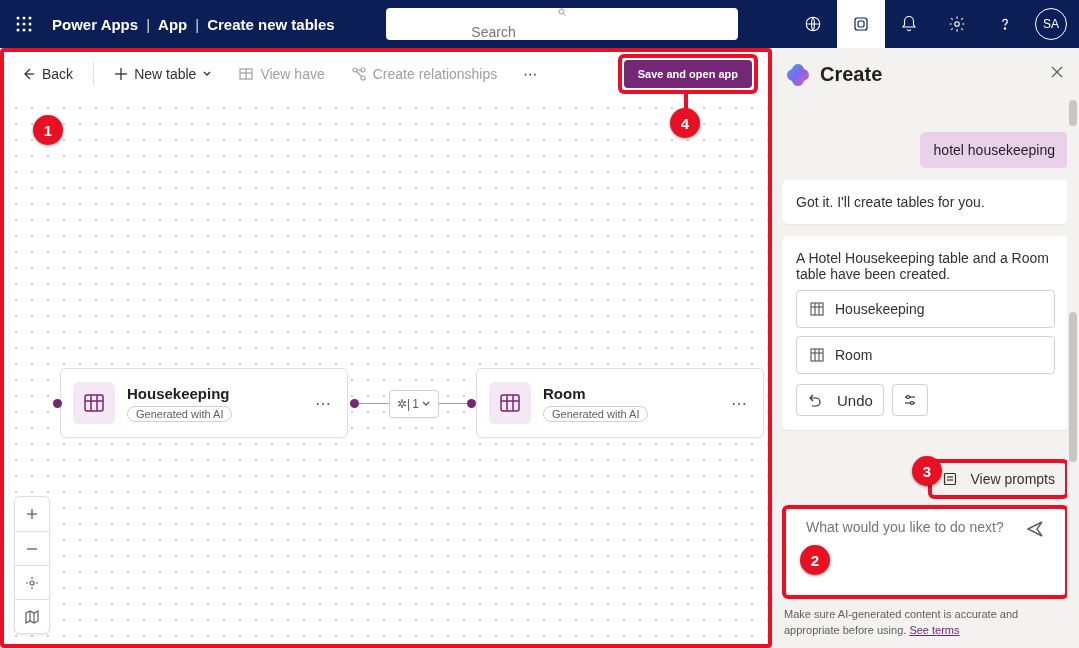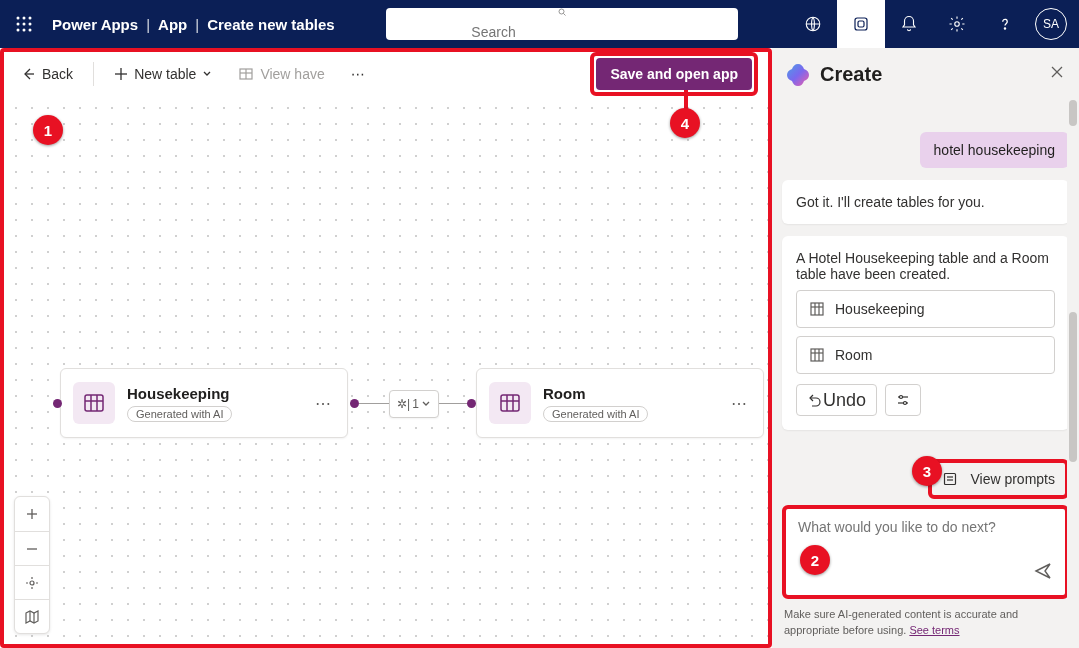--- a/index.html
+++ b/index.html
@@ -20,21 +20,21 @@
 
   
   .main { display: flex; height: calc(648px - 48px); position: relative; }
   .canvas-pane { width: 772px; height: 100%; display: flex; flex-direction: column; position: relative; border: 4px solid #e81123; border-radius: 4px; box-sizing: border-box; }
   .toolbar { height: 44px; display: flex; align-items: center; gap: 14px; padding: 0 10px; background: #fff; }
   .tbtn { display: flex; align-items: center; gap: 6px; font-size: 14px; color: #323130; cursor: pointer; padding: 4px 6px; border-radius: 4px; }
   .tbtn.muted { color: #a19f9d; }
   .tbtn svg { flex: none; }
   .divider { width: 1px; height: 24px; background: #e1dfdd; }
   .toolbar-spacer { flex: 1; }
-  .primary-btn { background: #742774; color: #fff; padding: 8px 14px; border-radius: 4px; font-size: 14px; font-weight: 600; cursor: pointer; border: none; }
+  .primary-btn { background: #742774; color: #fff; padding: 8px 14px; border-radius: 4px; font-size: 11px; font-weight: 600; cursor: pointer; border: none; }
   .primary-wrap { border: 4px solid #e81123; border-radius: 6px; padding: 2px;}
 
   .canvas { flex: 1; background-image: radial-gradient(#d0d0d0 1px, transparent 1px); background-size: 16px 16px; background-position: 4px 4px; position: relative; background-color: #fff; overflow: hidden; }
 
   .table-card { position: absolute; width: 288px; height: 70px; background: #fff; border: 1px solid #e1dfdd; border-radius: 6px; display: flex; align-items: center; padding: 10px 12px; gap: 12px; box-shadow: 0 1px 2px rgba(0,0,0,.05); }
   .table-icon { width: 42px; height: 42px; background: #f3e8f3; border-radius: 6px; display: flex; align-items: center; justify-content: center; color: #742774; }
   .table-info { flex: 1; display: flex; flex-direction: column; gap: 4px; }
   .table-title { font-size: 15px; font-weight: 600; color: #201f1e; }
   .gen-badge { font-size: 11px; color: #605e5c; border: 1px solid #d2d0ce; border-radius: 10px; padding: 1px 8px; width: fit-content; }
   .table-more { color: #605e5c; cursor: pointer; padding: 4px; }
@@ -57,28 +57,28 @@
   .copilot-header { height: 52px; display: flex; align-items: center; padding: 0 14px; gap: 10px; }
   .copilot-logo { width: 24px; height: 24px; }
   .copilot-title { font-size: 20px; font-weight: 600; color: #201f1e; flex: 1; }
   .copilot-close { cursor: pointer; color: #605e5c; }
 
   .chat-col { flex: 1; overflow: hidden; padding: 0 10px; display: flex; flex-direction: column; gap: 12px; }
   .user-msg { align-self: flex-end; background: #e9d1ec; color: #201f1e; padding: 10px 14px; border-radius: 6px; font-size: 14px; max-width: 80%; margin-top: 32px; }
   .bot-msg { background: #fff; padding: 14px; border-radius: 6px; font-size: 14px; color: #323130; box-shadow: 0 1px 2px rgba(0,0,0,.06); }
   .msg-table-btn { display: flex; align-items: center; gap: 10px; height: 38px; border: 1px solid #d2d0ce; border-radius: 4px; padding: 0 12px; margin-top: 8px; cursor: pointer; font-size: 14px; color: #323130; background: #fff; }
   .msg-row { display: flex; gap: 8px; margin-top: 10px; }
-  .small-btn { height: 32px; border: 1px solid #d2d0ce; border-radius: 4px; padding: 0 10px; display: flex; align-items: center; gap: 2px; cursor: pointer; font-size: 18px; background: #fff; color: #323130; }
+  .small-btn { height: 32px; border: 1px solid #d2d0ce; border-radius: 4px; padding: 0 10px; display: flex; align-items: center; gap: 16px; cursor: pointer; font-size: 15px; background: #fff; color: #323130; }
 
   .prompts-row { display: flex; justify-content: flex-end; padding: 6px 10px 0 10px;}
   .view-prompts { border: 4px solid #e81123; border-radius: 6px; padding: 4px 2px; }
   .view-prompts-inner { display: flex; align-items: flex-end; gap: 12px; font-size: 14px; color: #323130; padding: 4px 8px; cursor: pointer; }
 
   .input-wrap { margin: 6px 10px 8px 10px; border: 4px solid #e81123; border-radius: 6px; }
-  .input-box { background: #fff; border-radius: 4px; height: 86px; padding: 10px 12px; display: flex; flex-direction: column; }
+  .input-box { background: #fff; border-radius: 4px; height: 86px; padding: 10px 20px; display: flex; flex-direction: row; }
   .input-box textarea { flex: 1; border: none; outline: none; resize: none; font-size: 14px; font-family: inherit; color: #605e5c; }
   .send-row { display: flex; justify-content: flex-end; }
   .send-btn { cursor: pointer; color: #605e5c; }
 
   .disclaimer { font-size: 11px; color: #605e5c; padding: 0 12px 10px 12px; line-height: 1.4; }
   .disclaimer a { color: #742774; text-decoration: underline; }
 
   .callout { position: absolute; width: 30px; height: 30px; background: #e81123; border-radius: 50%; color: #fff; display: flex; align-items: center; justify-content: center; font-size: 15px; font-weight: 600; z-index: 50; box-shadow: 0 1px 3px rgba(0,0,0,.4); }
   .callout-line { position: absolute; background: #e81123; z-index: 40; }
 </style>
@@ -174,20 +174,30 @@
           </svg>
       </div>
       <div class="tbtn muted">
         <svg width="16" height="16" viewBox="0 0 16 16" fill="none" stroke="currentColor" stroke-width="1.2">
             <rect x="2" y="3" width="12" height="10"></rect>
             <line x1="2" y1="7" x2="14" y2="7"></line>
             <line x1="8" y1="3" x2="8" y2="13"></line>
           </svg>
         <span>View have</span>
       </div>
+      <div class="tbtn muted">
+        <svg width="16" height="16" viewBox="0 0 16 16" fill="none" stroke="currentColor" stroke-width="1.2">
+            <circle cx="4" cy="4" r="2"></circle>
+            <circle cx="12" cy="12" r="2"></circle>
+            <circle cx="12" cy="4" r="2"></circle>
+            <line x1="5.5" y1="5.5" x2="10.5" y2="10.5"></line>
+            <line x1="6" y1="4" x2="10" y2="4"></line>
+          </svg>
+        <span>Create relationships</span>
+      </div>
       <div class="tbtn">⋯</div>
       <div class="toolbar-spacer"></div>
       <div class="primary-wrap">
         <button class="primary-btn">Save and open app</button>
       </div>
     </div>
 
     <div class="canvas">
 
       <div class="table-card" style="left:56px; top:272px;">

